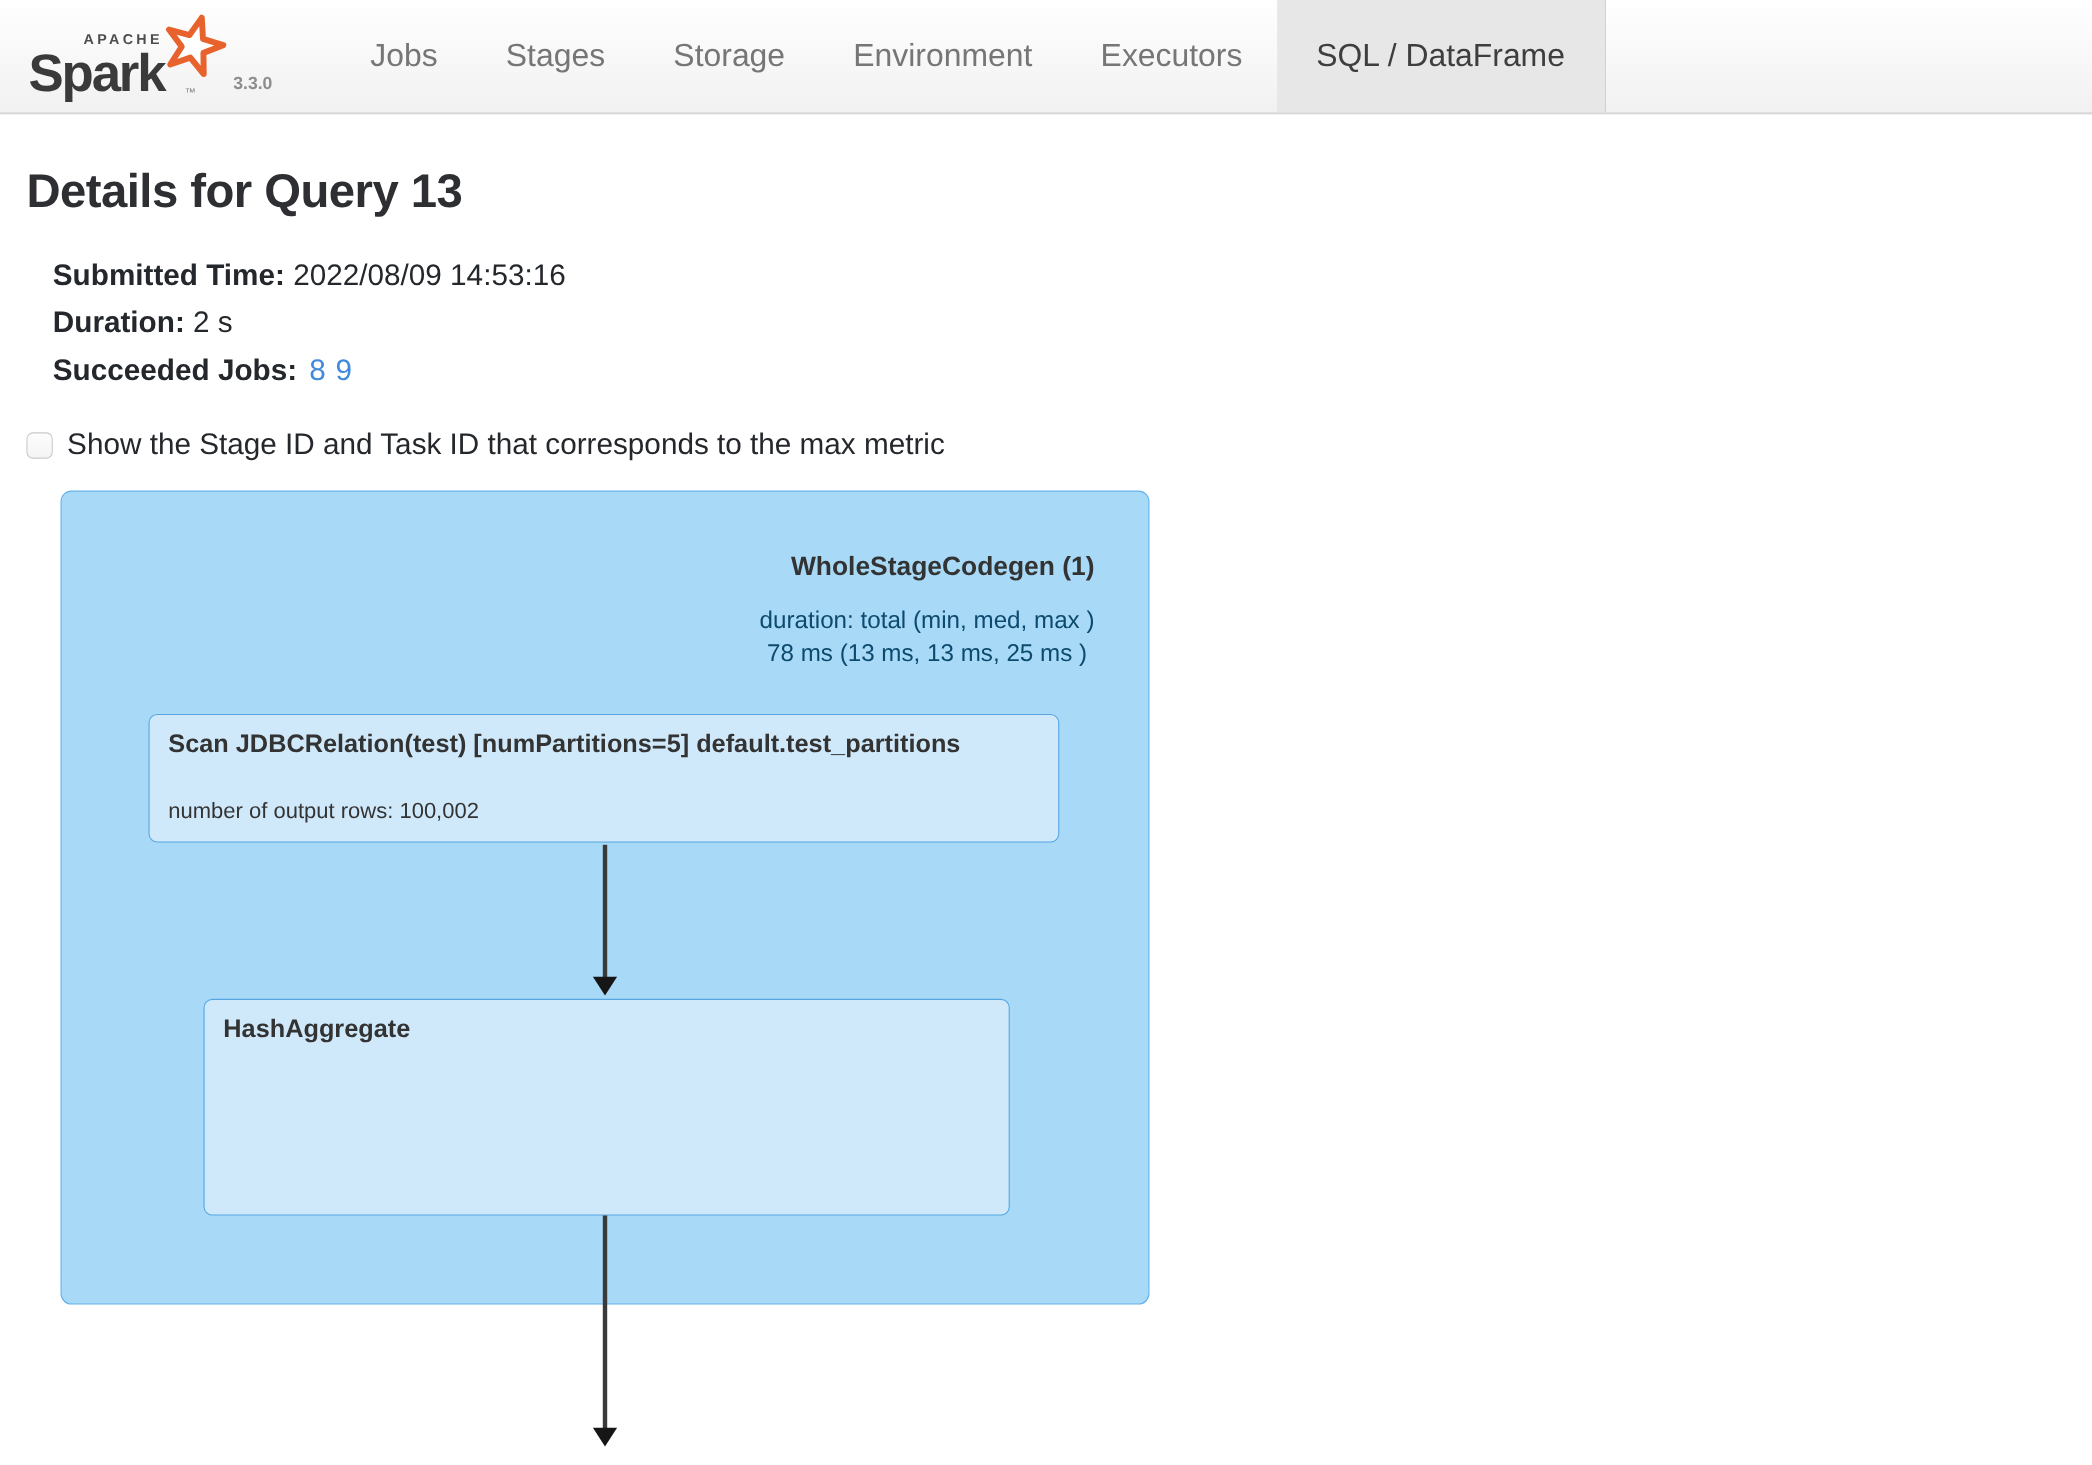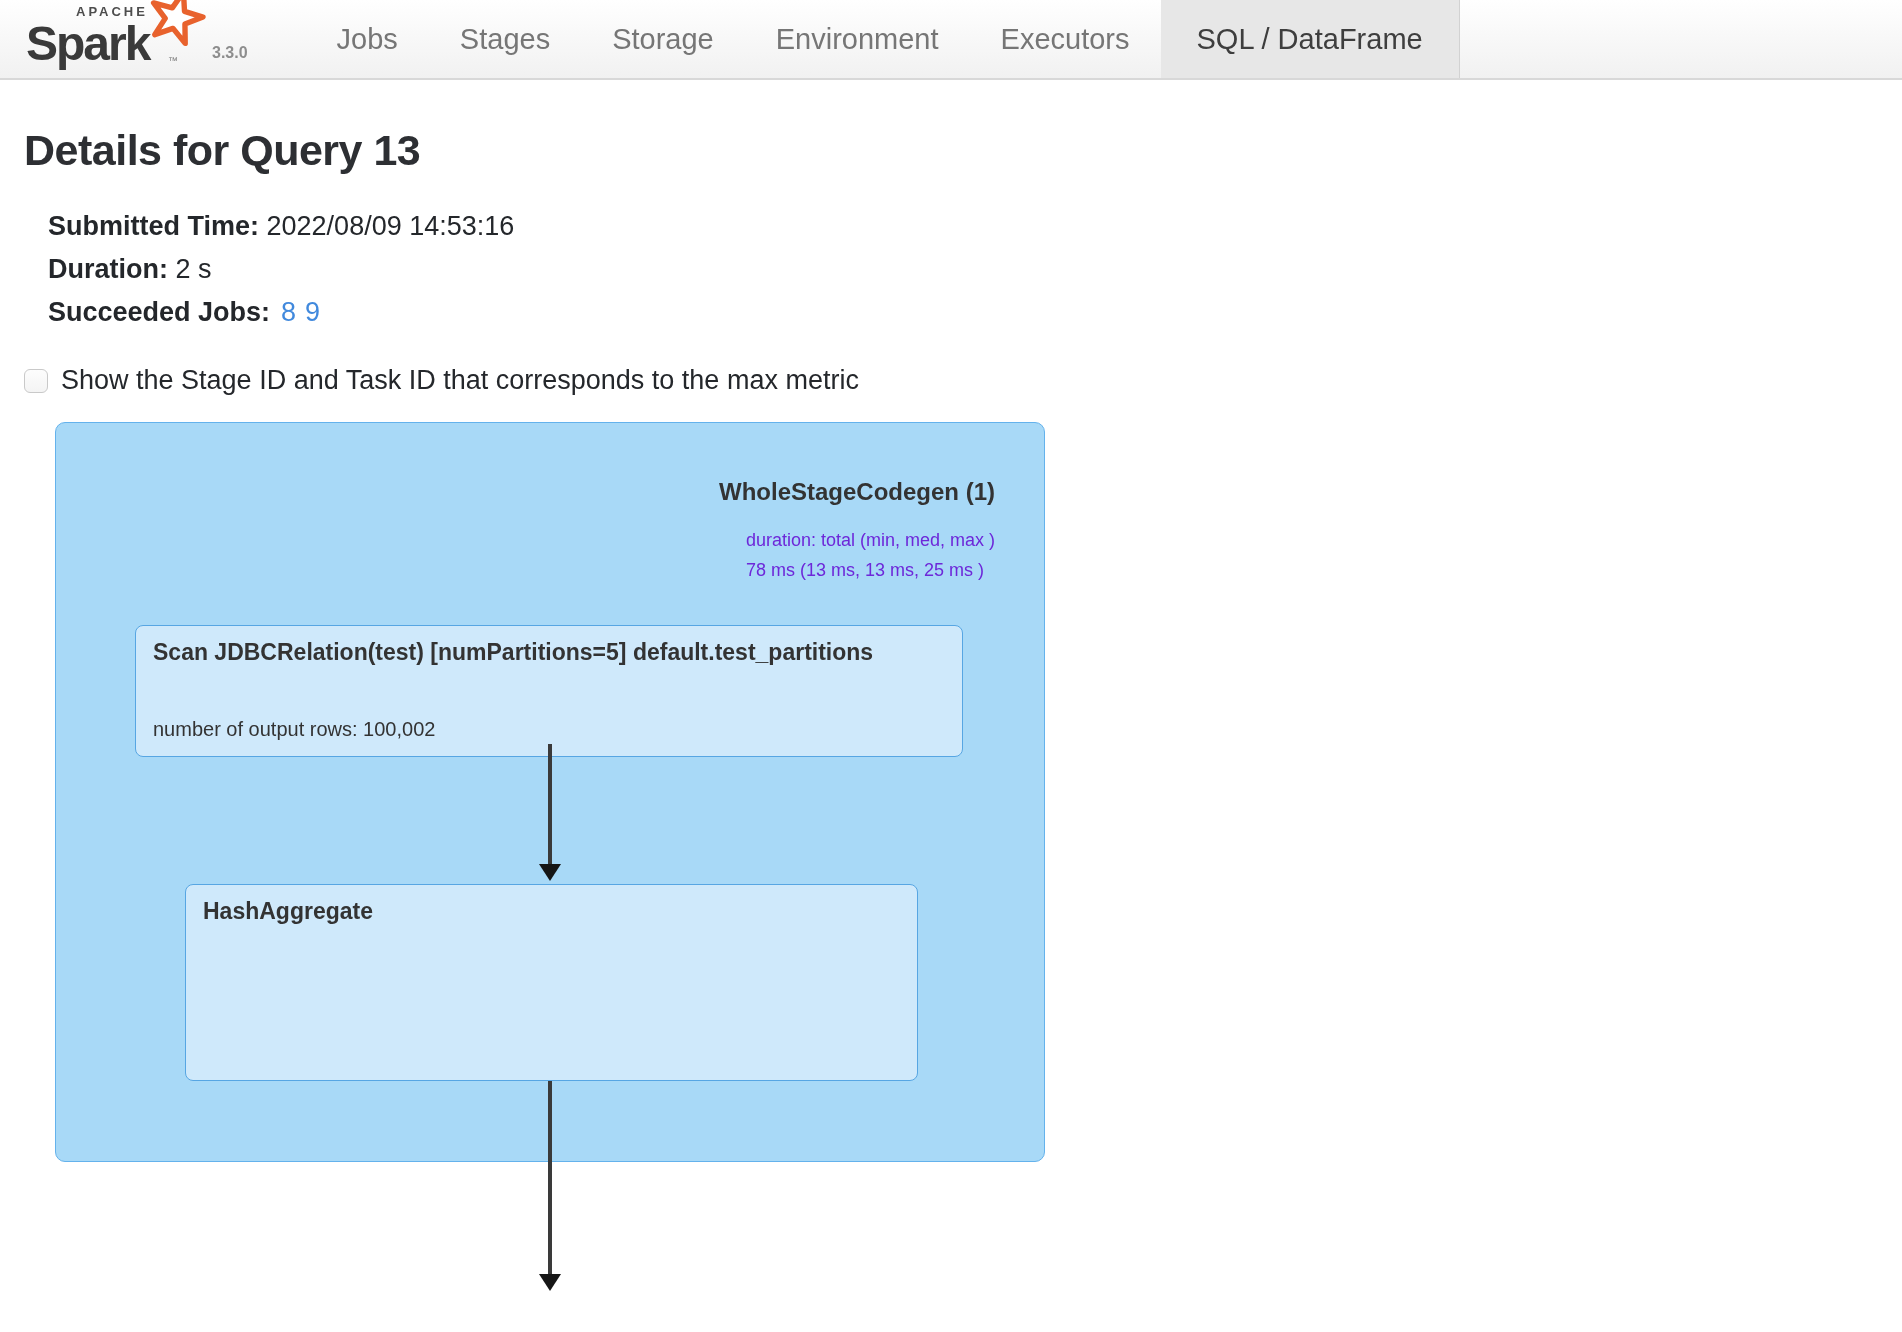--- a/index.html
+++ b/index.html
@@ -10,21 +10,21 @@
     --link:#4189dd;
     --spark-orange:#e8622d;
     --navbar-active:#e7e7e7;
     --text-dark:#2f3136;
   }
   *{margin:0;padding:0;box-sizing:border-box;}
   html,body{width:1902px;height:1332px;overflow:hidden;background:#fff;
     font-family:"Liberation Sans","DejaVu Sans",sans-serif;color:var(--text-dark);}
 
   
-  .navbar{height:80px;display:flex;align-items:stretch;
+  .navbar{height:104px;display:flex;align-items:stretch;
     background:linear-gradient(#ffffff,#f1f1f1);
     border-bottom:2px solid #d8d8d8;}
   .brand{display:flex;align-items:flex-end;padding:6px 0 10px 26px;}
   .logo{position:relative;width:172px;height:72px;}
   .logo-apache{position:absolute;top:8px;left:50px;font-size:13px;font-weight:bold;
     letter-spacing:3px;color:#4d4d4d;}
   .logo-spark{position:absolute;bottom:0;left:0;font-size:48px;font-weight:bold;
     color:#3a3a3a;letter-spacing:-2px;line-height:1;}
   .logo-tm{position:absolute;bottom:2px;left:142px;font-size:10px;color:#7a7a7a;}
   .logo-star{position:absolute;top:-8px;right:-8px;width:60px;height:60px;
@@ -48,28 +48,28 @@
   .checkbox-row input{appearance:none;-webkit-appearance:none;width:24px;height:24px;
     border:1px solid #c9c9c9;border-radius:6px;background:linear-gradient(#fdfdfd,#f4f4f4);
     margin-right:13px;cursor:pointer;}
 
   
   .plan-wrap{position:relative;margin:26px 0 0 31px;width:990px;height:740px;}
   .cluster{position:absolute;inset:0;background:var(--cluster-fill);
     border:1px solid var(--cluster-border);border-radius:10px;}
   .cluster-title{position:absolute;top:56px;right:50px;font-size:24px;font-weight:bold;
     color:#333;}
-  .cluster-metrics{position:absolute;top:103px;right:50px;text-align:left;
-    font-size:18px;color:#6d28d9;line-height:30px;}
+  .cluster-metrics{position:absolute;top:103px;right:50px;text-align:center;
+    font-size:22px;color:#0c4a6e;line-height:30px;}
   .node{position:absolute;background:var(--node-fill);border:1px solid var(--node-border);
     border-radius:8px;color:#333;padding:13px 17px;display:flex;flex-direction:column;
     justify-content:space-between;}
   .node-title{font-size:23px;font-weight:bold;}
   .node-metrics{font-size:20px;}
-  .node-scan{left:80px;top:203px;width:828px;height:132px;}
+  .node-scan{left:80px;top:203px;width:828px;height:117px;}
   .node-scan .node-metrics{line-height:28px;}
   .node-hash{left:130px;top:462px;width:733px;height:197px;}
   .node-hash .node-metrics{line-height:37px;}
   .arrow-line{position:absolute;width:4px;background:#3a3a3a;}
   .arrow-head{position:absolute;width:0;height:0;
     border-left:11px solid transparent;border-right:11px solid transparent;
     border-top:17px solid #161616;}
   .arrow1-line{left:493px;top:322px;height:121px;}
   .arrow1-head{left:484px;top:442px;}
   .arrow2-line{left:493px;top:659px;height:194px;}

